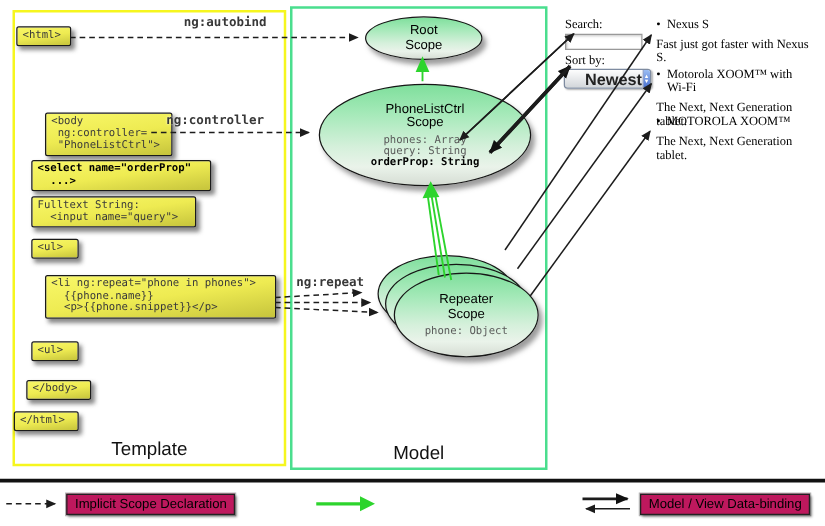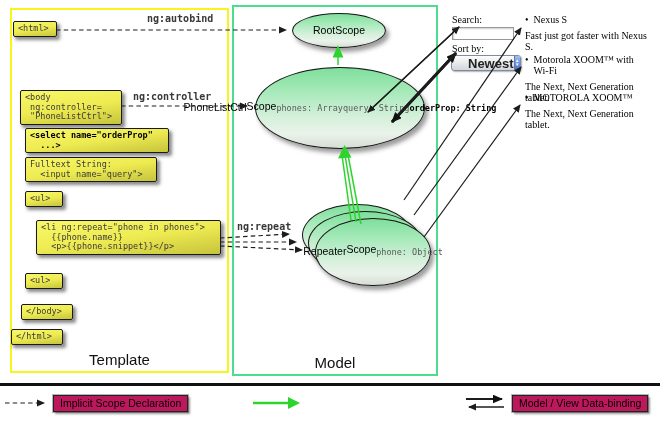--- a/index.html
+++ b/index.html
@@ -16,21 +16,21 @@
   
   .codebox{position:absolute;background:linear-gradient(172deg,#f8f768 0%,#eeeb52 50%,#c6c43c 100%);
            border:1.5px solid #1a1a1a;border-radius:2px;padding:2px 4px;
            box-shadow:2.5px 3px 3.5px rgba(40,40,40,0.55);z-index:4;}
   .cl{font-family:"DejaVu Sans Mono",monospace;font-size:8.5px;line-height:9.5px;
       color:#3a3a3a;white-space:pre;}
   .codebox.bold .cl{font-weight:bold;color:#000;}
   
   .scope{position:absolute;border:1.8px solid #161616;border-radius:50%;
          background:linear-gradient(180deg,#7fdf9c 0%,#a4e9b8 28%,#d5f0db 62%,#eaf3ea 82%,#d6ddd4 100%);
-         box-shadow:3px 4px 4px rgba(60,60,60,0.5);display:flex;flex-direction:row;
+         box-shadow:3px 4px 4px rgba(60,60,60,0.5);display:flex;flex-direction:column;
          align-items:center;justify-content:center;z-index:3;}
   .scope-title{font-size:10.5px;line-height:11.5px;color:#000;text-align:center;}
   .scope-prop{font-family:"DejaVu Sans Mono",monospace;font-size:8.5px;line-height:9px;
               color:#5a5a5a;white-space:pre;}
   .scope-prop.bold{font-weight:bold;color:#000;}
   
   .arrow-label{position:absolute;font-family:"DejaVu Sans Mono",monospace;font-weight:bold;
                font-size:10px;color:#383838;text-shadow:0 0 2px #fff;z-index:6;white-space:pre;}
   
   .v-label{position:absolute;font-family:"Liberation Serif",serif;font-size:10px;color:#000;}
@@ -64,21 +64,21 @@
   <div class="panel" id="template-panel">
     <div class="panel-label">Template</div>
   </div>
   <div class="panel" id="model-panel">
     <div class="panel-label">Model</div>
   </div>
 
   <div class="codebox" style="left:13px;top:21px;width:34px;">
     <div class="cl">&lt;html&gt;</div>
   </div>
-  <div class="codebox" style="left:20px;top:90px;width:92px;">
+  <div class="codebox" style="left:36px;top:90px;width:92px;">
     <div class="cl">&lt;body</div>
     <div class="cl"> ng:controller=</div>
     <div class="cl"> "PhoneListCtrl"&gt;</div>
   </div>
   <div class="codebox bold" style="left:25px;top:128px;width:134px;">
     <div class="cl">&lt;select name="orderProp"</div>
     <div class="cl">  ...&gt;</div>
   </div>
   <div class="codebox" style="left:25px;top:157px;width:122px;">
     <div class="cl">Fulltext String:</div>

